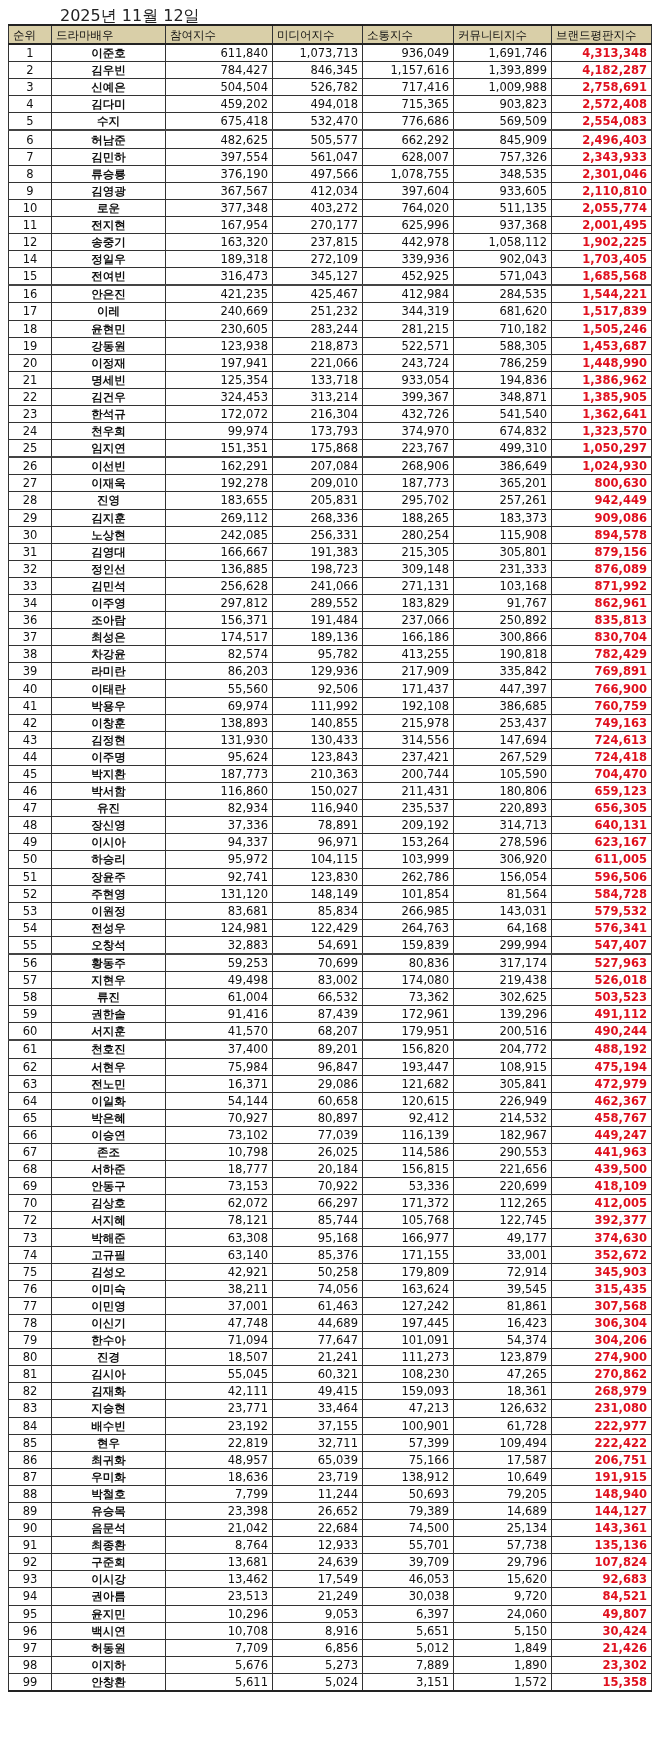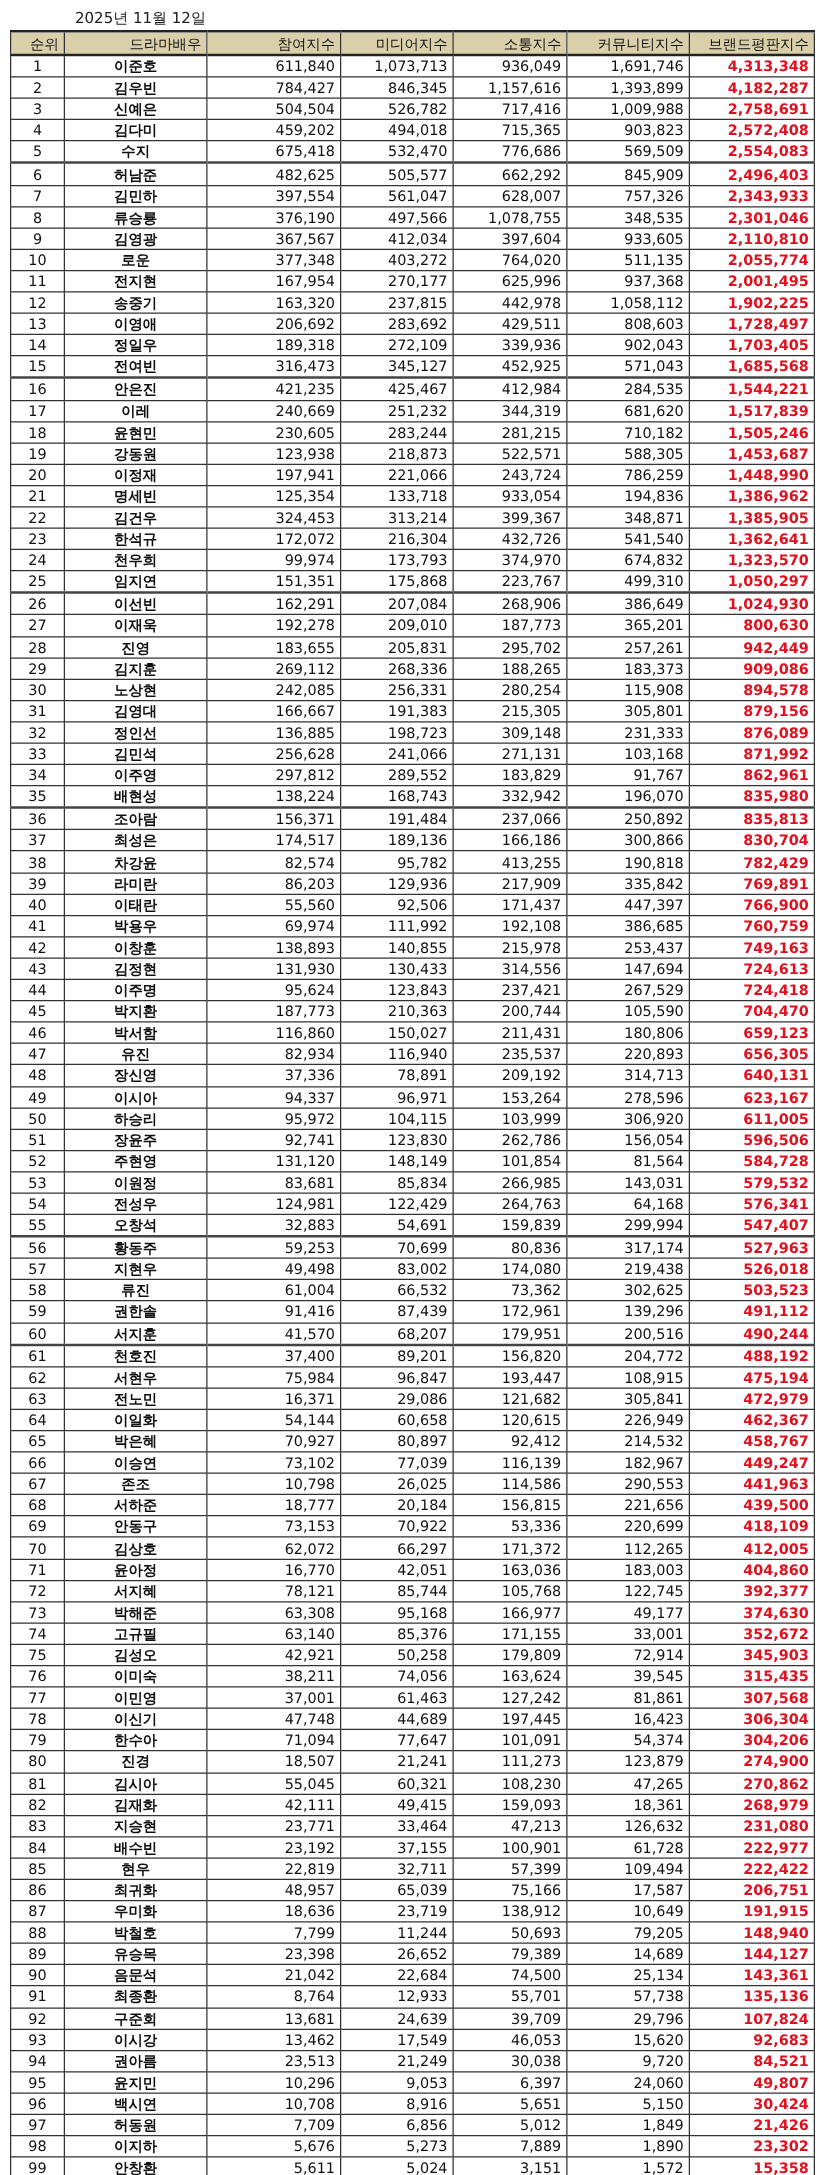--- a/index.html
+++ b/index.html
@@ -1,20 +1,20 @@
 <!DOCTYPE html>
 <html><head>
 <meta charset="utf-8">
 <style>
   html,body{margin:0;padding:0;background:#fff;}
   body{width:658px;height:1740px;position:relative;font-family:"DejaVu Sans","Liberation Sans",sans-serif;color:#111;overflow:hidden;}
-  .date{position:absolute;left:60px;top:6px;font-size:12px;color:#222;}
+  .date{position:absolute;left:60px;top:6px;font-size:16px;color:#222;}
   table{position:absolute;left:8px;top:24px;border-collapse:collapse;table-layout:fixed;width:643px;}
   th,td{border:1px solid #333;padding:0 4px;height:16.1px;line-height:16px;font-size:11.5px;white-space:nowrap;overflow:hidden;}
-  th{background:#d9cfa8;font-weight:normal;text-align:right;height:17px;color:#111;border-top:2px solid #222;border-bottom:2px solid #222;}
+  th{background:#d9cfa8;font-weight:normal;text-align:left;height:17px;color:#111;border-top:2px solid #222;border-bottom:2px solid #222;}
   td.rank{text-align:center;}
   td.name{text-align:center;font-weight:bold;}
   td.num{text-align:right;}
   td.brand{text-align:right;color:#e0101e;font-weight:bold;}
   tr.sep td{border-bottom:2px solid #444;}
   tbody tr:last-child td{border-bottom:2px solid #222;}
   col.c0{width:43px}col.c1{width:114px}col.c2{width:107px}col.c3{width:90px}col.c4{width:91px}col.c5{width:98px}col.c6{width:100px}
 </style>
 </head>
 <body>
@@ -145,29 +145,20 @@
       <tr>
         <td class="rank">12</td>
         <td class="name">송중기</td>
         <td class="num">163,320</td>
         <td class="num">237,815</td>
         <td class="num">442,978</td>
         <td class="num">1,058,112</td>
         <td class="brand">1,902,225</td>
       </tr>
       <tr>
-        <td class="rank">13</td>
-        <td class="name">이영애</td>
-        <td class="num">206,692</td>
-        <td class="num">283,692</td>
-        <td class="num">429,511</td>
-        <td class="num">808,603</td>
-        <td class="brand">1,728,497</td>
-      </tr>
-      <tr>
         <td class="rank">14</td>
         <td class="name">정일우</td>
         <td class="num">189,318</td>
         <td class="num">272,109</td>
         <td class="num">339,936</td>
         <td class="num">902,043</td>
         <td class="brand">1,703,405</td>
       </tr>
       <tr class="sep">
         <td class="rank">15</td>
@@ -342,29 +333,20 @@
       </tr>
       <tr>
         <td class="rank">34</td>
         <td class="name">이주영</td>
         <td class="num">297,812</td>
         <td class="num">289,552</td>
         <td class="num">183,829</td>
         <td class="num">91,767</td>
         <td class="brand">862,961</td>
       </tr>
-      <tr class="sep">
-        <td class="rank">35</td>
-        <td class="name">배현성</td>
-        <td class="num">138,224</td>
-        <td class="num">168,743</td>
-        <td class="num">332,942</td>
-        <td class="num">196,070</td>
-        <td class="brand">835,980</td>
-      </tr>
       <tr>
         <td class="rank">36</td>
         <td class="name">조아람</td>
         <td class="num">156,371</td>
         <td class="num">191,484</td>
         <td class="num">237,066</td>
         <td class="num">250,892</td>
         <td class="brand">835,813</td>
       </tr>
       <tr>
@@ -667,29 +649,20 @@
       <tr>
         <td class="rank">70</td>
         <td class="name">김상호</td>
         <td class="num">62,072</td>
         <td class="num">66,297</td>
         <td class="num">171,372</td>
         <td class="num">112,265</td>
         <td class="brand">412,005</td>
       </tr>
       <tr>
-        <td class="rank">71</td>
-        <td class="name">윤아정</td>
-        <td class="num">16,770</td>
-        <td class="num">42,051</td>
-        <td class="num">163,036</td>
-        <td class="num">183,003</td>
-        <td class="brand">404,860</td>
-      </tr>
-      <tr>
         <td class="rank">72</td>
         <td class="name">서지혜</td>
         <td class="num">78,121</td>
         <td class="num">85,744</td>
         <td class="num">105,768</td>
         <td class="num">122,745</td>
         <td class="brand">392,377</td>
       </tr>
       <tr>
         <td class="rank">73</td>

